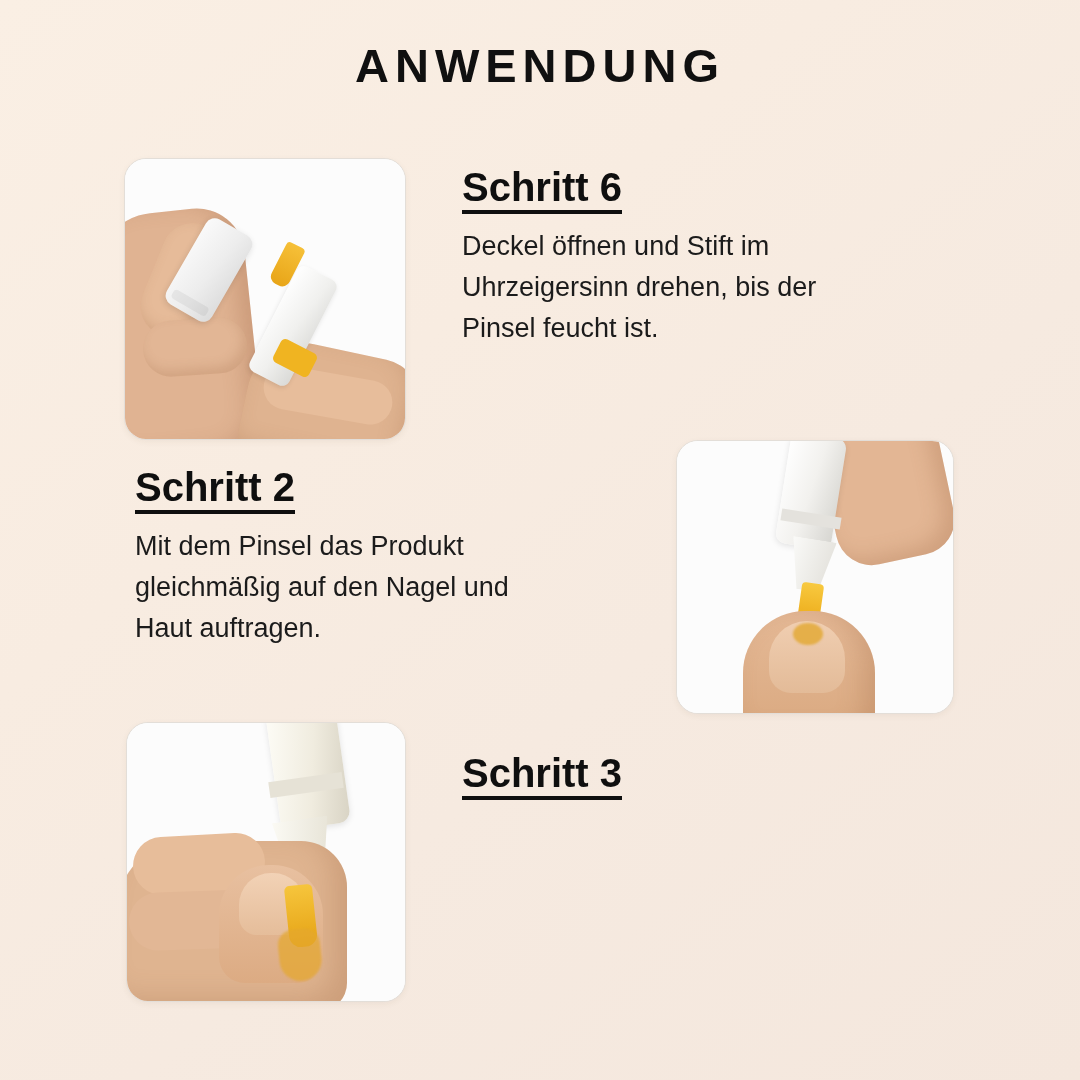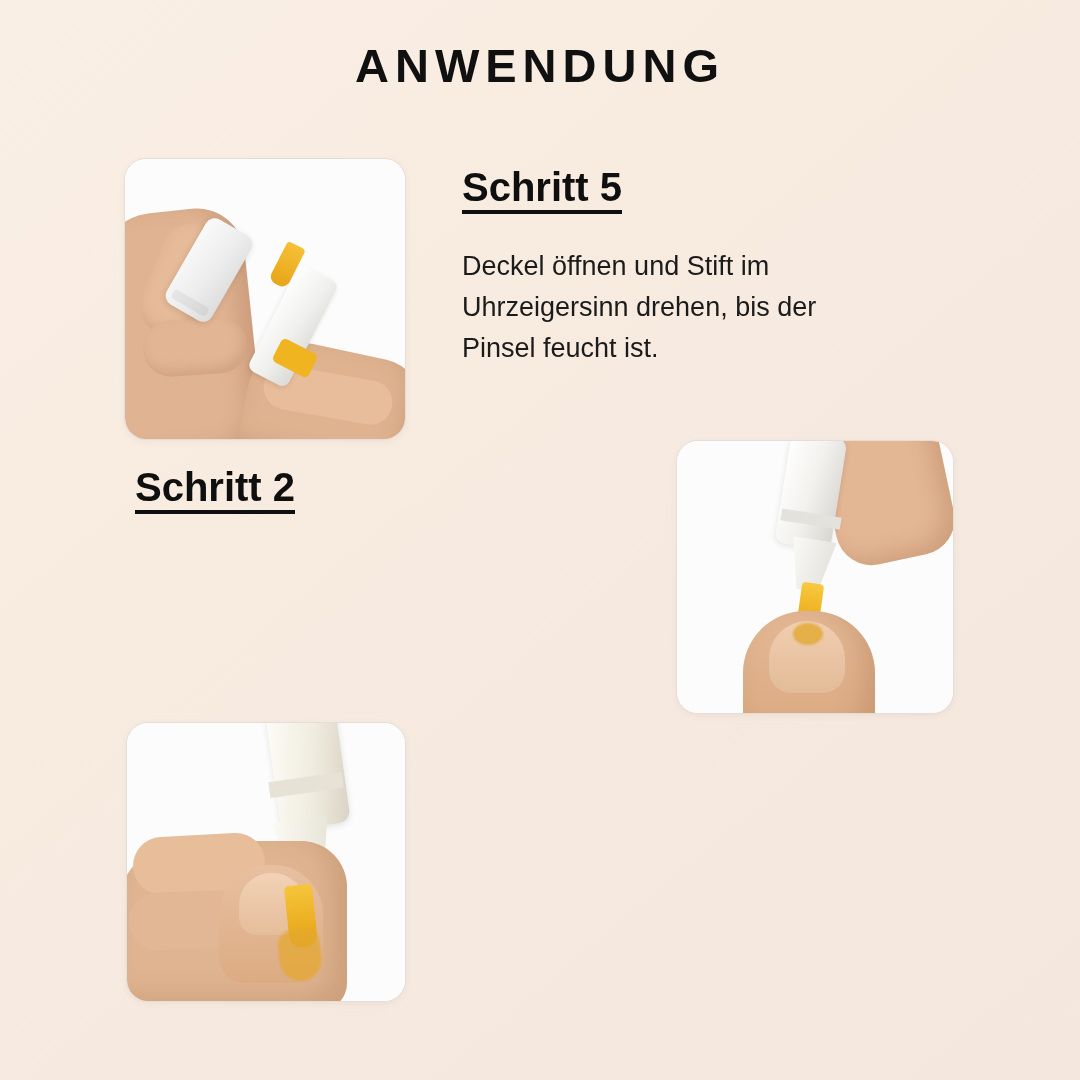--- a/index.html
+++ b/index.html
@@ -56,21 +56,21 @@
   .step-head {
     font-size: 40px;
     font-weight: 800;
     color: #0f0f0f;
     display: inline-block;
     border-bottom: 4px solid #0f0f0f;
     padding-bottom: 2px;
     line-height: 1.05;
   }
   .step-body {
-    margin-top: 32px;
+    margin-top: 12px;
     font-size: 27px;
     line-height: 1.52;
     color: #1b1b1b;
     font-weight: 400;
   }
 
   
   #card1 { left: 124px; top: 158px; width: 280px; height: 280px; }
   #text1 { left: 462px; top: 166px; width: 420px; }
 
@@ -330,26 +330,27 @@
       <div class="p1-cap"></div>
       <div class="p1-hand2"></div>
       <div class="p1-hand2-f"></div>
       <div class="p1-pen"></div>
       <div class="p1-pen-ring"></div>
       <div class="p1-tip"></div>
     </div>
   </div>
 
   <div class="step-block" id="text1">
-    <div class="step-head">Schritt 5</div>
+    <div class="step-head">Schritt 6</div>
     <div class="step-body">Deckel öffnen und Stift im Uhrzeigersinn drehen, bis der Pinsel feucht ist.</div>
   </div>
 
   <div class="step-block" id="text2">
     <div class="step-head">Schritt 2</div>
+    <div class="step-body">Mit dem Pinsel das Produkt gleichmäßig auf den Nagel und Haut auftragen.</div>
   </div>
 
   <div class="photo-card" id="card2">
     <div class="photo-inner">
       <div class="p2-topthumb"></div>
       <div class="p2-pen"></div>
       <div class="p2-pen-band"></div>
       <div class="p2-cone"></div>
       <div class="p2-tip"></div>
       <div class="p2-finger"></div>
@@ -367,15 +368,16 @@
       <div class="p3-f1"></div>
       <div class="p3-f2"></div>
       <div class="p3-thumb"></div>
       <div class="p3-nail"></div>
       <div class="p3-tip"></div>
       <div class="p3-apply"></div>
     </div>
   </div>
 
   <div class="step-block" id="text3">
+    <div class="step-head">Schritt 3</div>
   </div>
 
 </div>
 
 </body></html>

